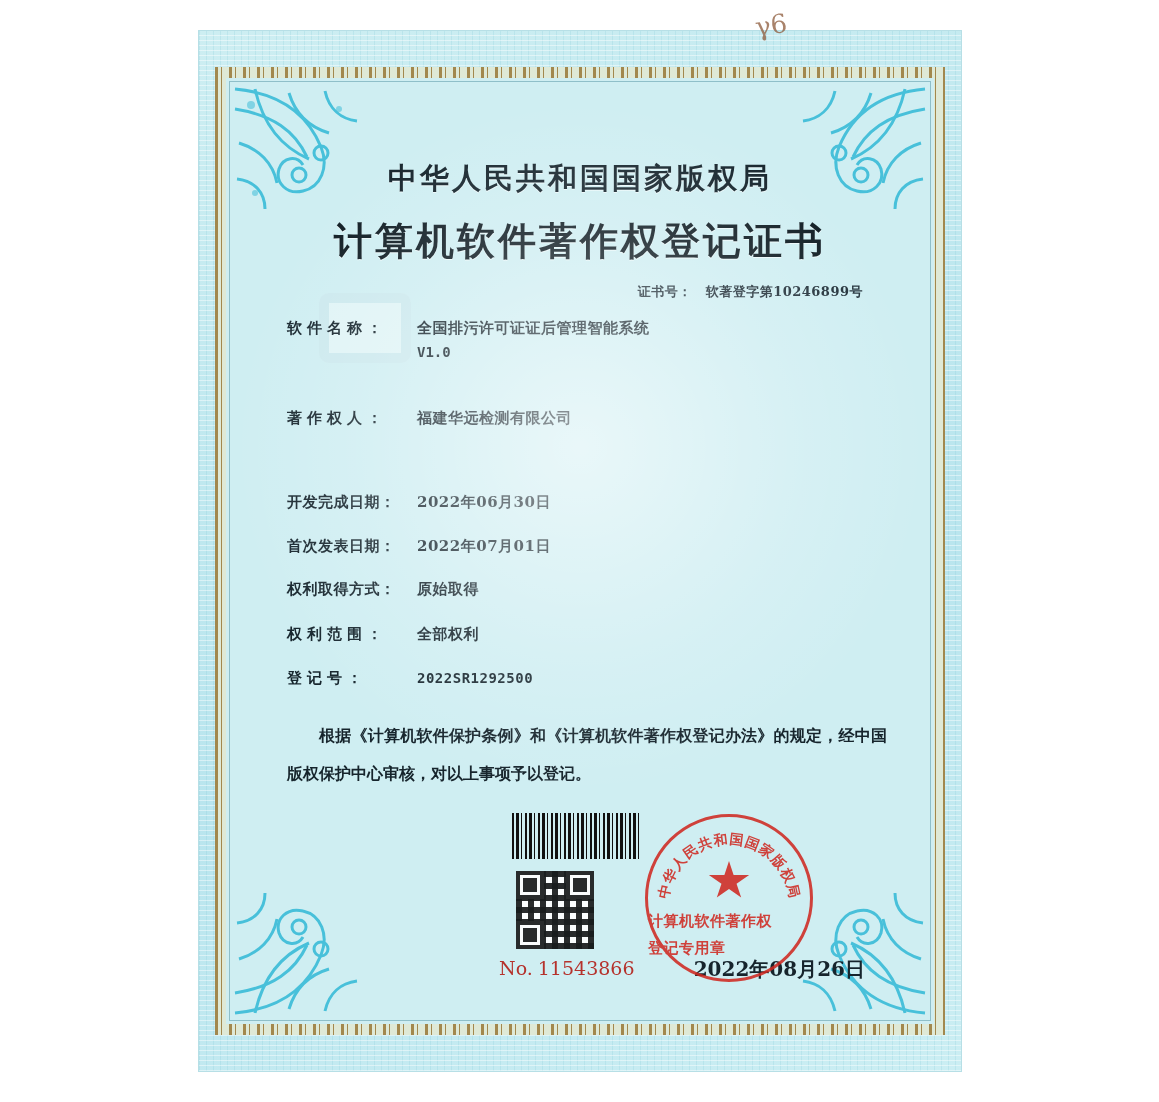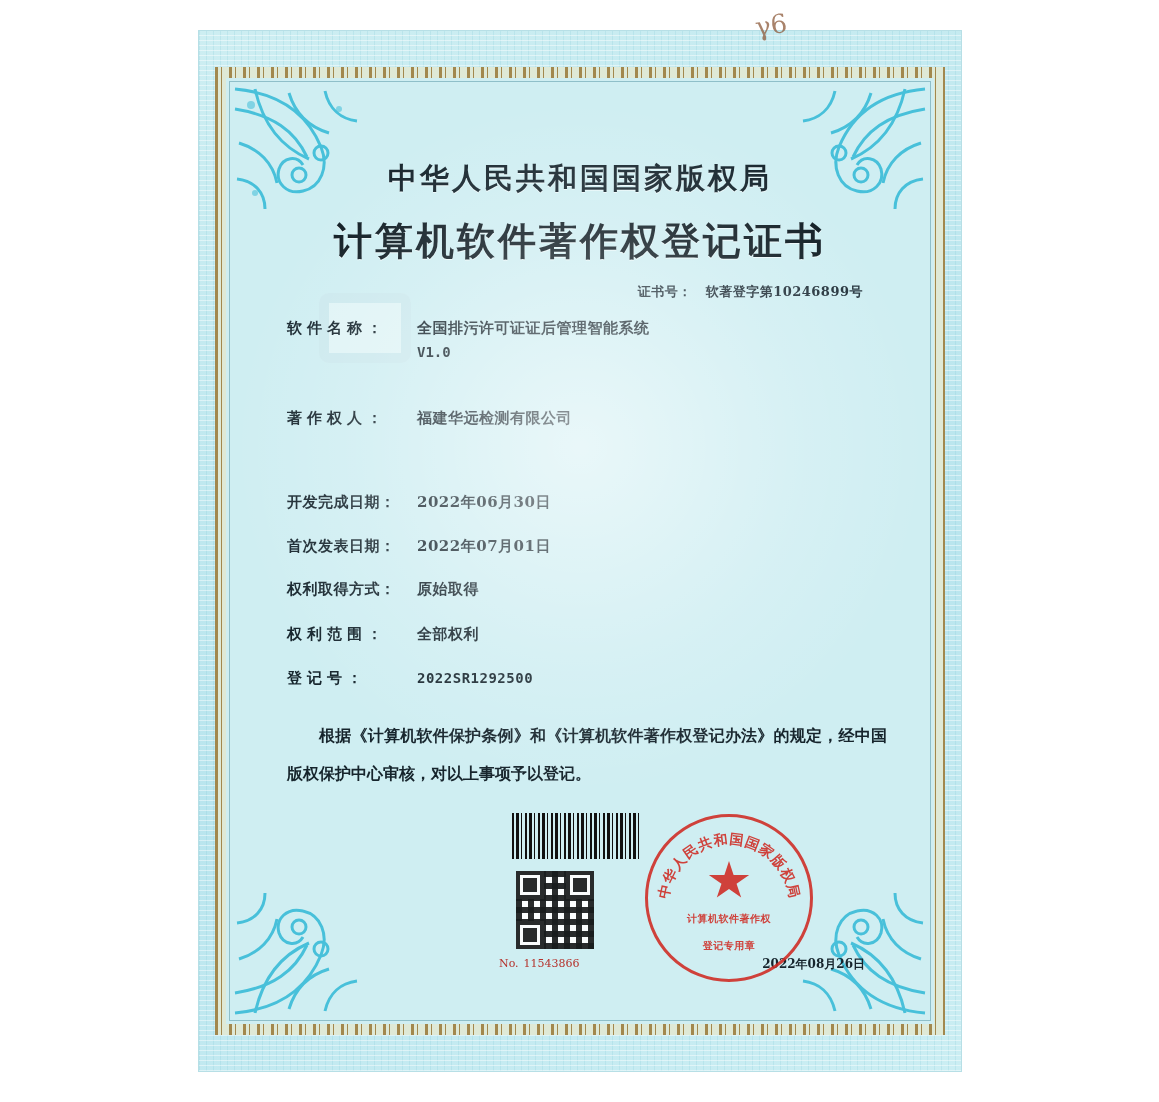--- a/index.html
+++ b/index.html
@@ -216,31 +216,31 @@
   .qr-eye::after {
     content: "";
     position: absolute;
     inset: 3px;
     background: #111;
   }
   .serial {
     position: absolute;
     left: 300px;
     top: 926px;
-    font-size: 11px;
+    font-size: 19px;
     color: #b5322c;
     font-family: "DejaVu Serif", "Liberation Serif", serif;
   }
   .serial .no-label { color: #b5322c; margin-right: 5px; }
 
   .issue-date {
     position: absolute;
     right: 96px;
     top: 925px;
-    font-size: 12px;
+    font-size: 20px;
     font-weight: bold;
     color: #16242c;
     font-family: "DejaVu Serif", "Liberation Serif", serif;
   }
 
   
   .seal {
     position: absolute;
     left: 446px;
     top: 783px;
@@ -269,24 +269,23 @@
     top: 44px;
     width: 42px;
     height: 40px;
     margin-left: -21px;
     background: #cf2a22;
     clip-path: polygon(50% 0%, 61% 35%, 98% 35%, 68% 57%, 79% 91%, 50% 70%, 21% 91%, 32% 57%, 2% 35%, 39% 35%);
   }
   .seal .line1, .seal .line2 {
     position: absolute;
     width: 100%;
-    text-align: center;
-    font-family: "DejaVu Serif", "Liberation Serif", serif;
-    font-weight: bold;
-    font-size: 10px;
+    font-family: "DejaVu Serif", "Liberation Serif", serif;
+    font-weight: bold;
+    font-size: 15px;
     color: #cf2a22;
     letter-spacing: 0.5px;
   }
   .seal .line1 { top: 95px; }
   .seal .line2 { top: 122px; }
 
   
   .watermark {
     position: absolute;
     left: 120px;

